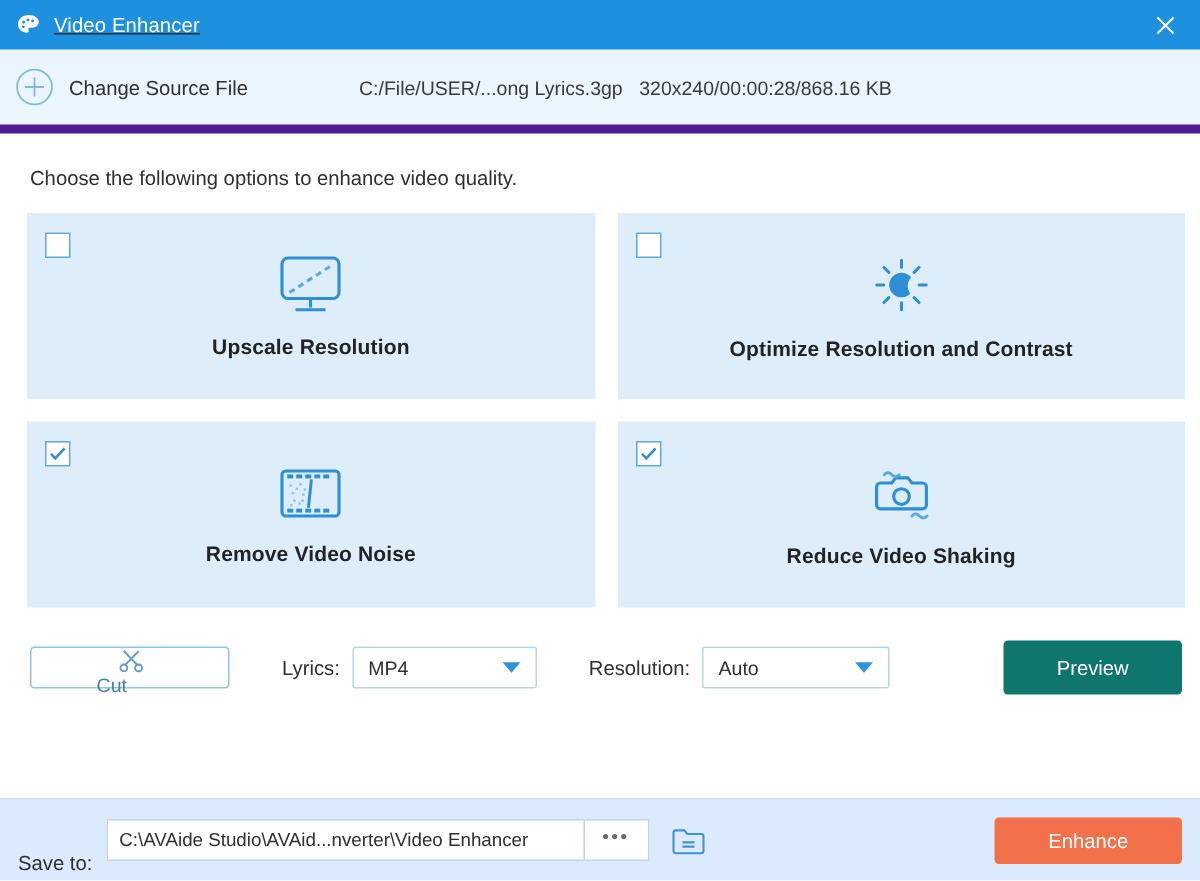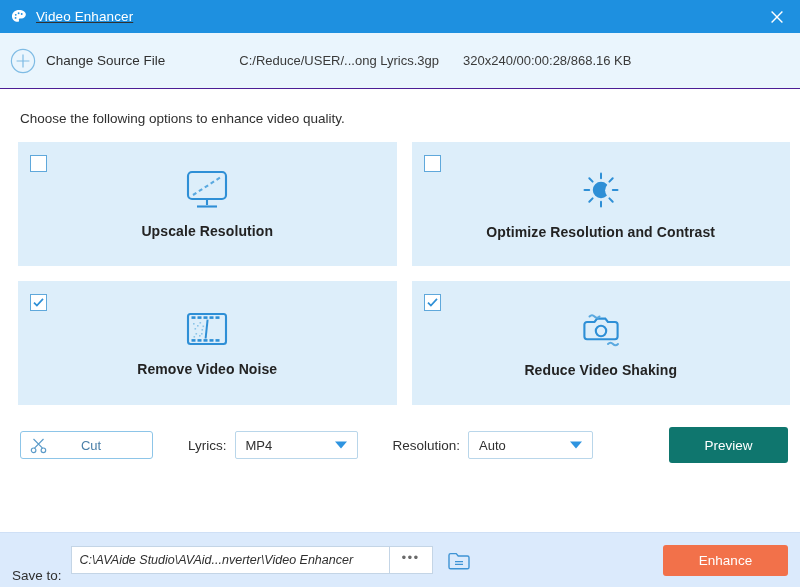--- a/index.html
+++ b/index.html
@@ -59,21 +59,21 @@
     align-items: center;
     justify-content: center;
     cursor: pointer;
   }
   .titlebar-close svg { display: block; }
 
   
   .sourcebar {
     height: 56px;
     background: #eaf5fd;
-    border-bottom: 1px solid #4c1d95;
+    border-bottom: 6px solid #4c1d95;
     display: flex;
     align-items: center;
     flex: 0 0 auto;
     padding-left: 10px;
   }
   .plus-icon {
     width: 26px;
     height: 26px;
     flex: 0 0 auto;
     margin-right: 10px;
@@ -88,21 +88,21 @@
   }
   .source-path {
     font-size: 13px;
     color: #3a3a3a;
     margin-left: 74px;
     white-space: nowrap;
   }
   .source-meta {
     font-size: 13px;
     color: #3a3a3a;
-    margin-left: 24px;
+    margin-left: 11px;
     white-space: nowrap;
   }
 
   
   .content {
     flex: 1 1 auto;
     position: relative;
     padding: 0 10px;
     margin-left: 8px;
   }
@@ -168,20 +168,21 @@
 
   .cut-button {
     width: 133px;
     height: 28px;
     background: #ffffff;
     border: 1px solid #8dc5e8;
     border-radius: 3px;
     display: flex;
     align-items: center;
     cursor: pointer;
+    flex-direction: column;
   }
   .scissors-icon {
     margin-left: 8px;
     margin-right: 6px;
     flex: 0 0 auto;
     display: block;
   }
   .cut-label {
     flex: 1 1 auto;
     text-align: center;
@@ -257,21 +258,20 @@
     font-size: 13.5px;
     color: #2f2f2f;
     margin-right: 9px;
     white-space: nowrap;
     margin-top: 30px;
   }
   .path-group {
     display: flex;
     align-items: center;
     height: 20px;
-    font-style: italic;
   }
   .path-input {
     width: 318px;
     height: 28px;
     background: #ffffff;
     border: 1px solid #c4d5e6;
     border-right: none;
     display: flex;
     align-items: center;
     font-size: 12.5px;
@@ -340,21 +340,21 @@
       </svg>
     </div>
   </div>
 
   <div class="sourcebar">
     <svg class="plus-icon" viewBox="0 0 26 26">
       <circle cx="13" cy="13" r="11.6" stroke="#7ebbe4" stroke-width="1.2" fill="none"></circle>
       <path d="M13 6.6 L13 19.4 M6.6 13 L19.4 13" stroke="#7ebbe4" stroke-width="1.2" fill="none"></path>
     </svg>
     <span class="change-source-label">Change Source File</span>
-    <span class="source-path">C:/Reduce/USER/...ong Lyrics.3gp</span>
+    <span class="source-path">C:/File/USER/...ong Lyrics.3gp</span>
     <span class="source-meta">320x240/00:00:28/868.16 KB</span>
   </div>
 
   <div class="content">
 
     <div class="hint">Choose the following options to enhance video quality.</div>
 
     <div class="options-grid">
 
       <div class="option-card">

